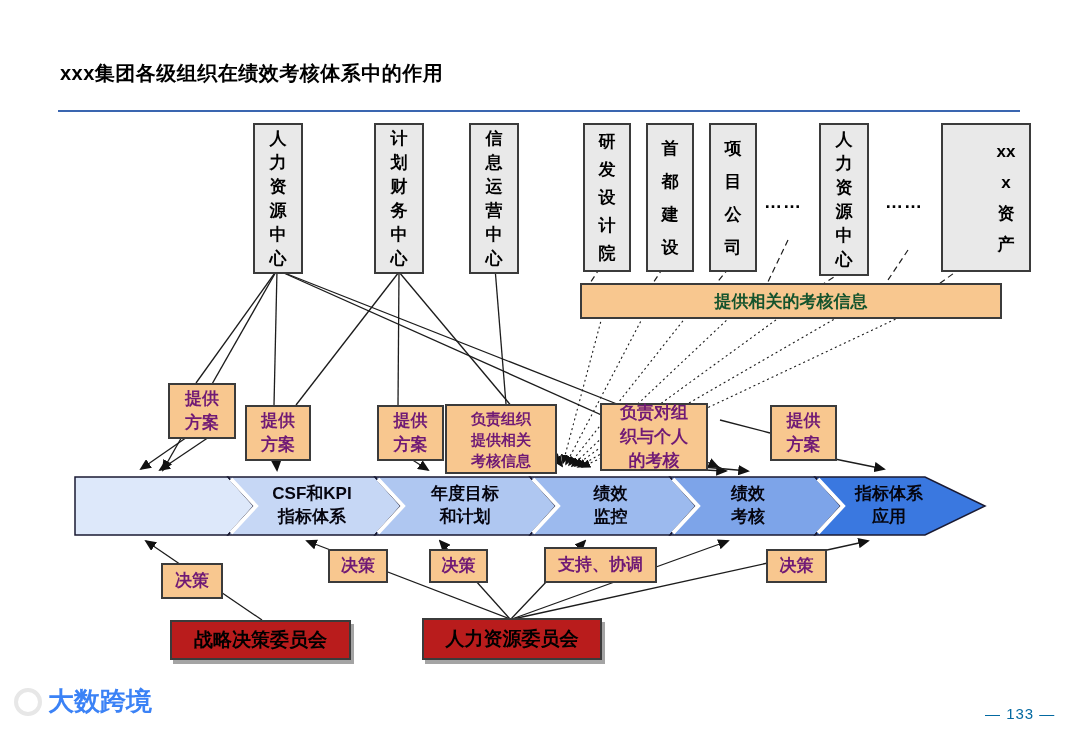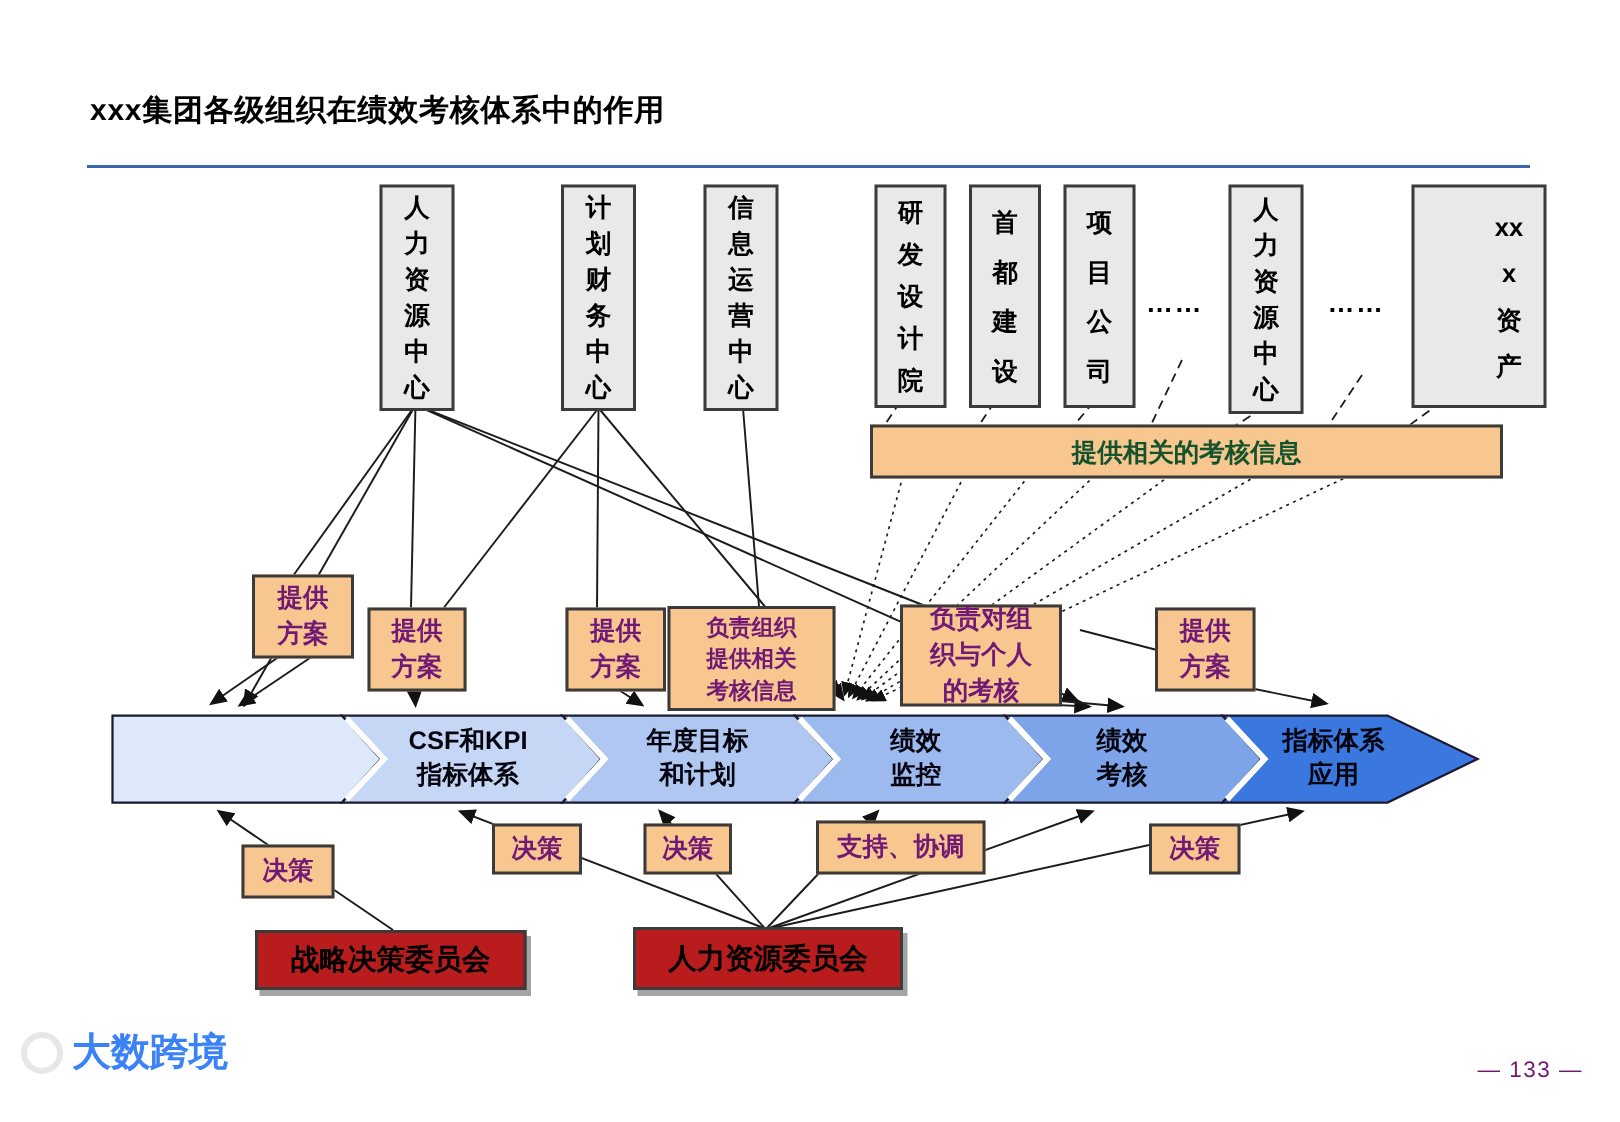--- a/index.html
+++ b/index.html
@@ -14,21 +14,21 @@
   .note{position:absolute;background:#f8c78f;border:2px solid #3b3b3b;display:flex;align-items:center;justify-content:center;
         text-align:center;font-size:16px;font-weight:600;white-space:pre-line;color:#701a75;line-height:1.4;}
   .banner{position:absolute;left:580px;top:283px;width:418px;height:32px;background:#f8c78f;border:2px solid #3b3b3b;
         display:flex;align-items:center;justify-content:center;font-size:17px;font-weight:600;color:#14532d;}
   .chevlabel{position:absolute;display:flex;align-items:center;justify-content:center;text-align:center;
         font-weight:bold;font-size:17px;white-space:pre-line;color:#05050f;line-height:1.35;}
   .committee{position:absolute;background:#b91c1c;border:2px solid #3b3b3b;box-shadow:3px 4px 0 rgba(90,90,90,0.55);
         display:flex;align-items:center;justify-content:center;font-weight:bold;font-size:19px;color:#000;}
   .watermark{position:absolute;left:14px;top:668px;display:flex;align-items:center;gap:6px;color:#3b82f6;font-weight:bold;font-size:26px;margin-top:16px;}
   .wm-ring{width:20px;height:20px;border:4px solid #e7e7e7;border-radius:50%;display:inline-block;}
-  .pagenum{position:absolute;left:985px;top:705px;font-size:15px;color:#701a75;letter-spacing:1px;}
+  .pagenum{position:absolute;left:985px;top:705px;font-size:15px;color:#0369a1;letter-spacing:1px;}
 </style>
 </head>
 <body>
 
 <div id="slide">
 
   <div class="title">xxx集团各级组织在绩效考核体系中的作用</div>
   <div class="rule"></div>
 
   <svg id="lines" viewBox="0 0 1080 748">

